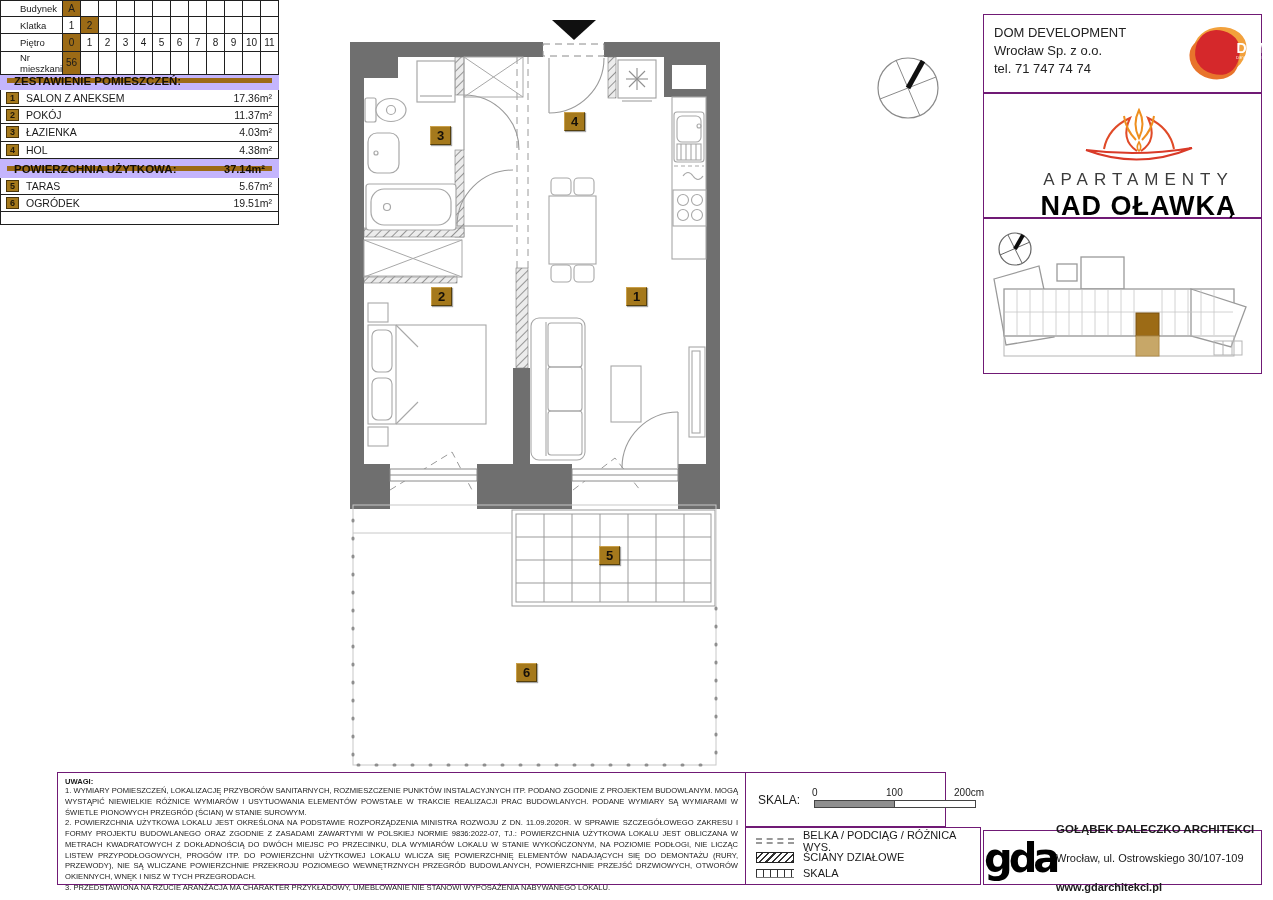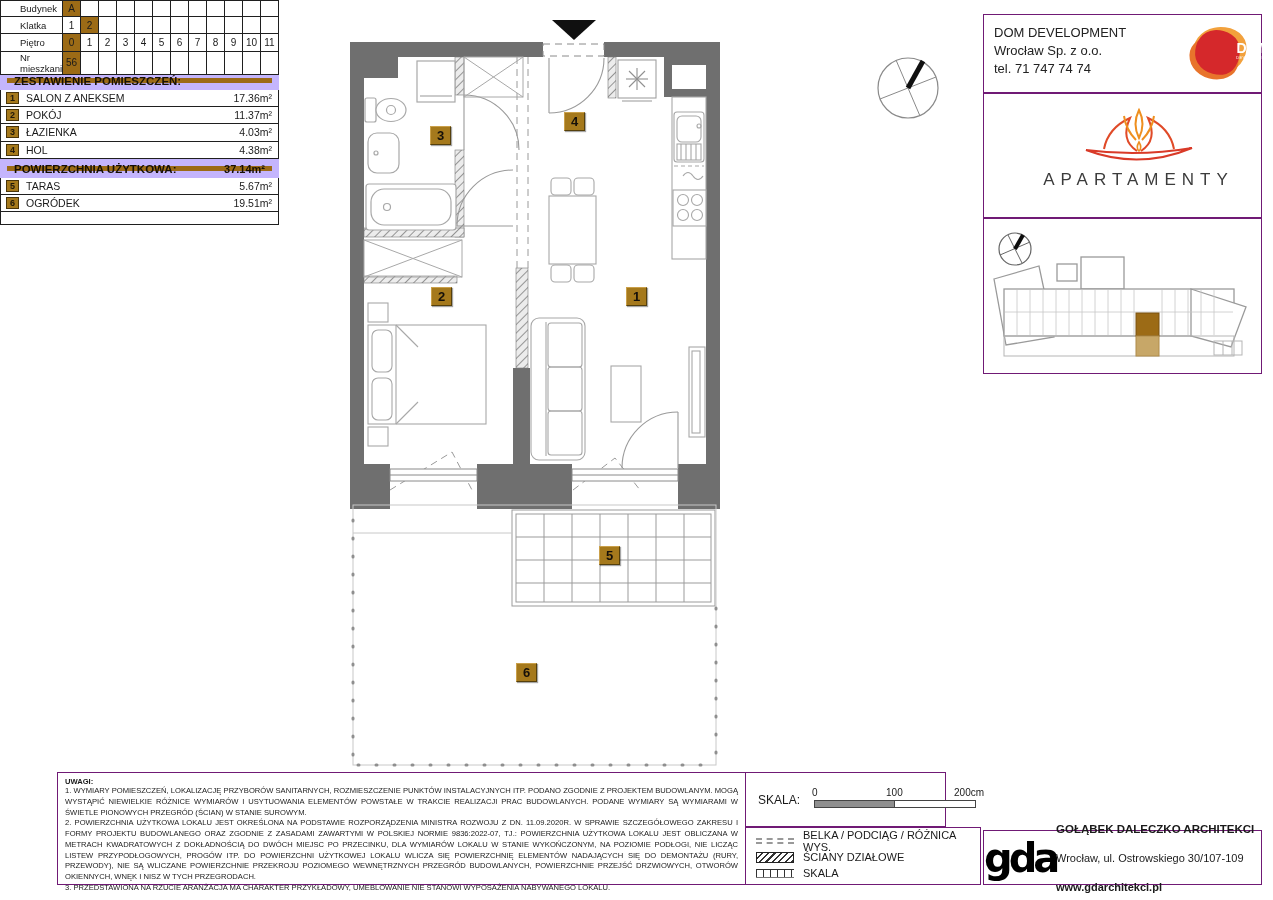--- a/index.html
+++ b/index.html
@@ -283,20 +283,21 @@
     <svg width="118" height="62" viewBox="0 0 118 62" fill="none">
       <path d="M6,48 Q59,68 112,46 Q59,55 6,48 Z" stroke="#d93a28" stroke-width="2"></path>
       <path d="M24,47 Q28,26 50,16 Q40,38 57,49" stroke="#e04a28" stroke-width="2"></path>
       <path d="M94,47 Q90,26 68,16 Q78,38 61,49" stroke="#e04a28" stroke-width="2"></path>
       <path d="M59,8 Q52,22 59,36 Q66,22 59,8 Z" stroke="#ee8f1f" stroke-width="2"></path>
       <path d="M44,14 Q46,28 56,38" stroke="#ee8f1f" stroke-width="2"></path>
       <path d="M74,14 Q72,28 62,38" stroke="#ee8f1f" stroke-width="2"></path>
       <path d="M59,40 q-3.5,6 0,9 q3.5,-3 0,-9 Z" stroke="#ee8f1f" stroke-width="1.6"></path>
     </svg>
     <div class="brand-title">APARTAMENTY</div>
+    <div class="brand-name">NAD OŁAWKĄ</div>
   </div>
 
   <div class="box site-box">
     <svg width="277" height="154" viewBox="0 0 277 154">
       <g fill="#fff" stroke="#9a9a9a" stroke-width="1.3">
         <polygon points="10,60 55,47 70,118 22,126"></polygon>
         <rect x="73" y="45" width="20" height="17"></rect>
         <rect x="97" y="38" width="43" height="32"></rect>
         <rect x="20" y="70" width="230" height="47"></rect>
         <polygon points="207,70 262,88 247,128 207,117"></polygon>

